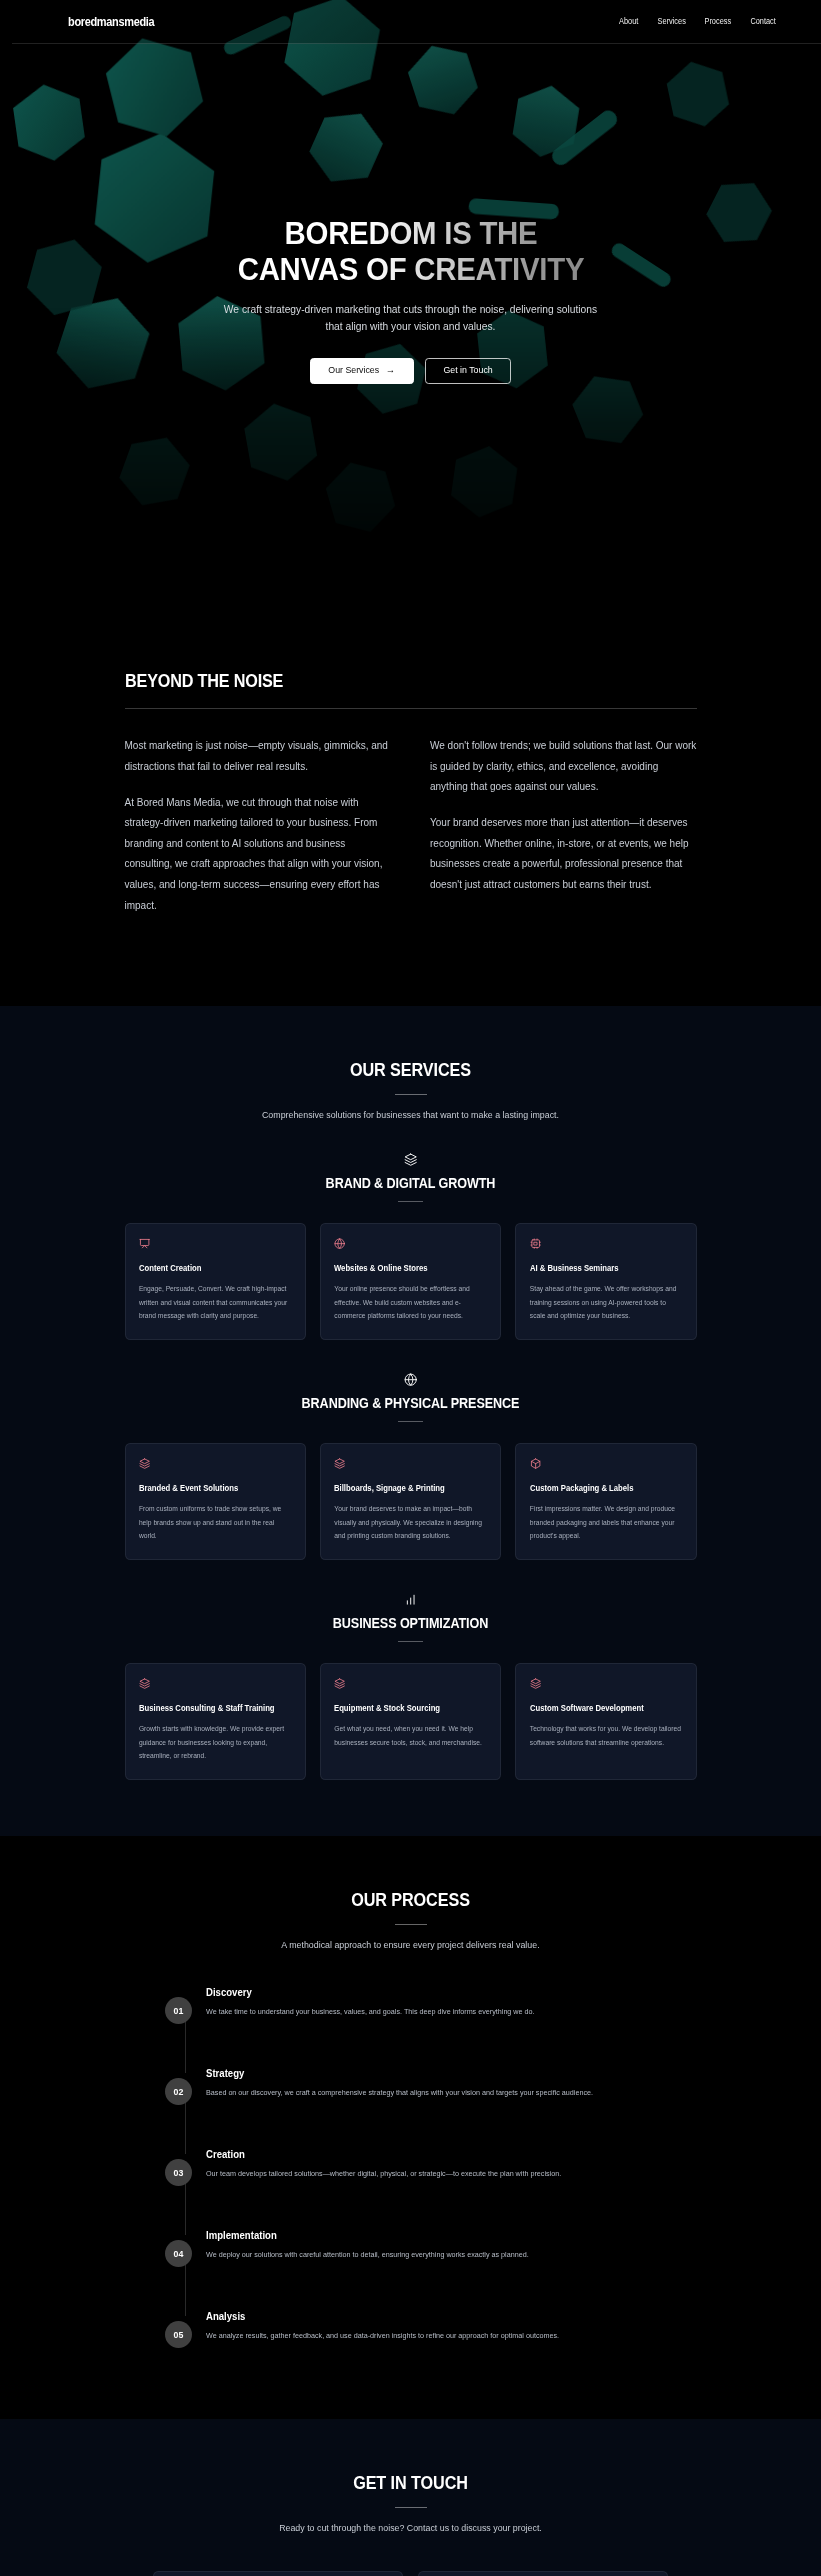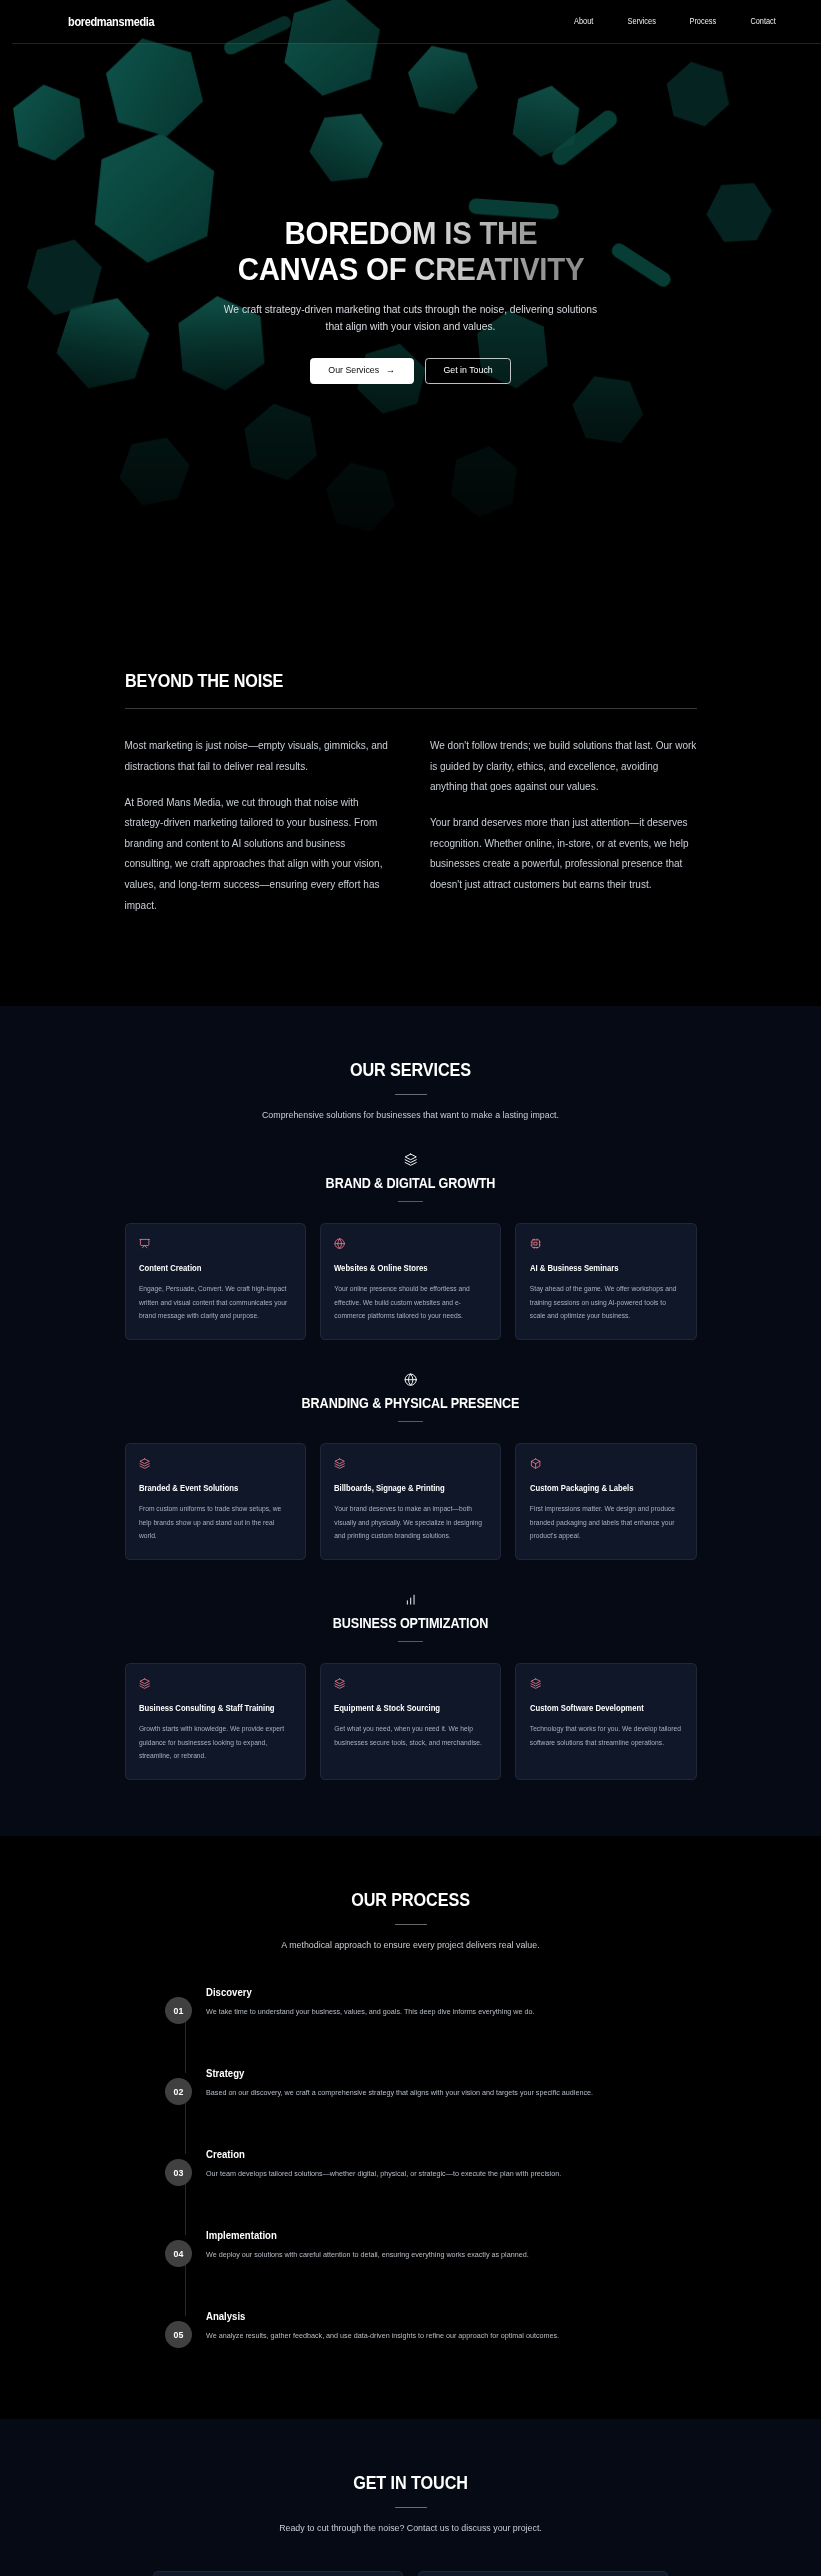--- a/index.html
+++ b/index.html
@@ -19,21 +19,21 @@
     display:flex;align-items:center;justify-content:space-between;
     padding:0 56px;z-index:40;
     border-bottom:0.5px solid rgba(255,255,255,0.13);
     background:rgba(0,0,0,0.25);
   }
   .brand{
     font-size:13.4px;font-weight:700;letter-spacing:-0.4px;color:#fff;
     font-family:"Liberation Sans", sans-serif;
     transform:scaleX(0.82);transform-origin:left center;
   }
-  .nav{display:flex;gap:31px;align-items:center;justify-content:center;}
+  .nav{display:flex;gap:16px;align-items:center;justify-content:center;}
   .nav a{
     color:#f2f2f2;font-size:8.2px;text-decoration:none;font-weight:400;
     transform:scaleX(0.9);display:inline-block;
   }
 
   
   .hero{
     position:relative;width:821px;height:597px;
     background:#000;overflow:hidden;
     display:flex;flex-direction:column;align-items:center;justify-content:flex-start;

